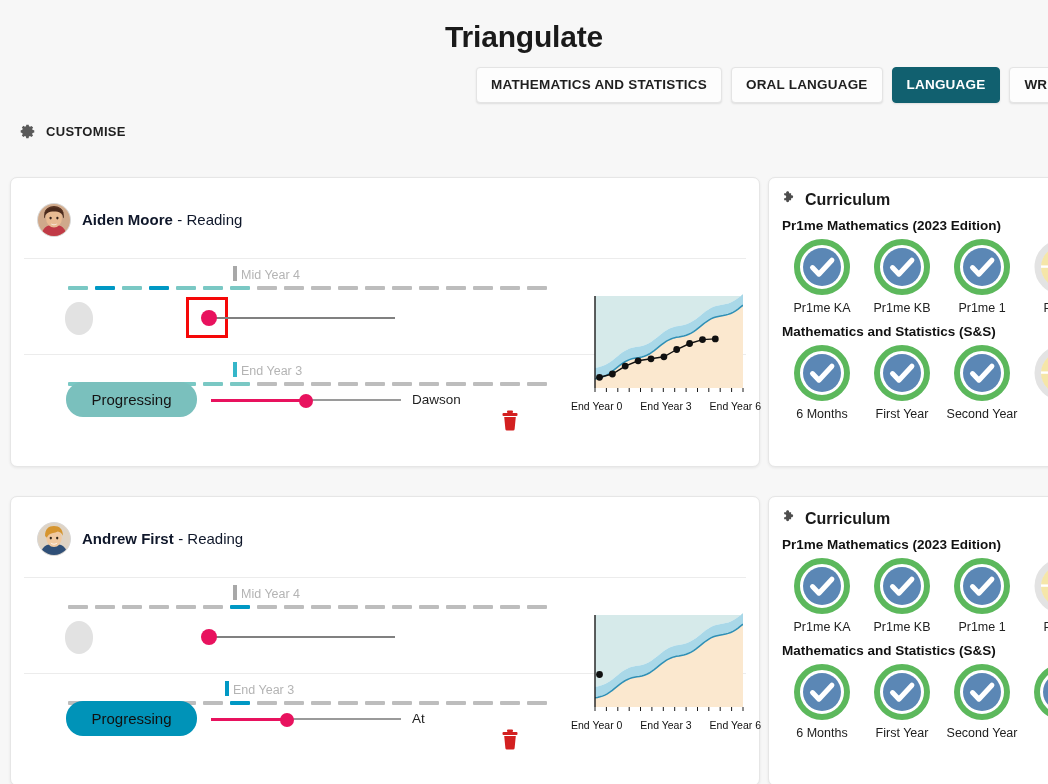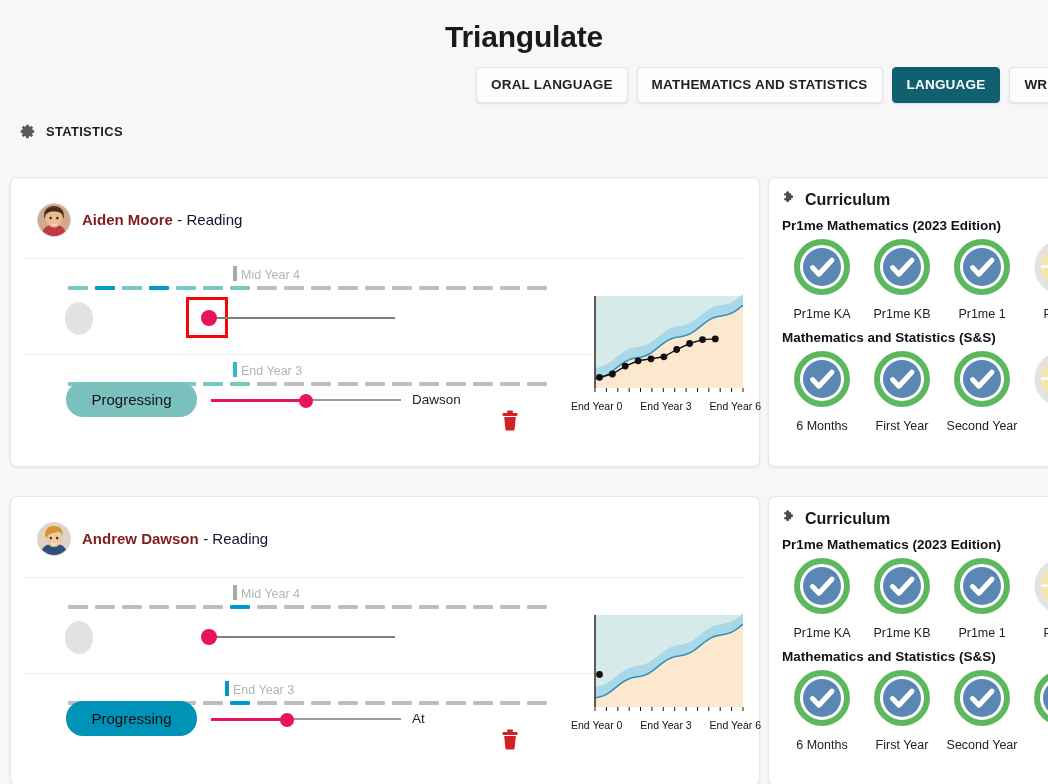--- a/index.html
+++ b/index.html
@@ -51,21 +51,21 @@
   #card2-curr { top: 496px; height: 290px; }
 
   
   .stu-head { display: flex; align-items: center; gap: 11px; padding: 25px 0 0 26px; }
   .avatar {
     width: 34px; height: 34px; border-radius: 50%;
     border: 1px solid #d8d8d8; overflow: hidden; position: relative; flex: none;
     background: #e9d7c6;
   }
   .avatar svg { display:block; width: 100%; height: 100%; }
-  .stu-name { font-size: 15px; font-weight: bold; color: #7f1d1d; }
+  .stu-name { font-size: 15px; font-weight: bold; color: #0f172a; }
   .stu-sub  { font-size: 15px; font-weight: normal; color: #0f172a; }
 
   .divider { height: 1px; background: #ececec; margin: 21px 13px 0 13px; }
 
   
   .track-wrap { position: relative; height: 95px; }
   .track-wrap.short { height: 80px; }
 
   .marker-label {
     position: absolute; font-size: 12.5px; color: #b4b4b4;
@@ -109,45 +109,45 @@
 
   
   .chart { position: absolute; top: 0; }
 
   
   .curr-title { display: flex; align-items: center; gap: 8px; padding: 12px 0 0 13px; }
   .curr-title .t { font-size: 16px; font-weight: bold; color: #1a1a1a; }
   .curr-sec { font-size: 13.5px; font-weight: bold; color: #111; padding: 9px 0 0 13px; }
   .curr-row { display: flex; padding: 6px 0 0 13px; gap: 0px; }
   .curr-item { width: 80px; text-align: center; flex: none; cursor: pointer; }
-  .curr-item .cap { font-size: 12.5px; color: #222; margin-top: 12px; white-space: nowrap; }
+  .curr-item .cap { font-size: 12.5px; color: #222; margin-top: 6px; white-space: nowrap; }
   .badge-svg { display: block; margin: 0 auto; }
 </style>
 </head>
 <body>
 
 <div class="page">
 
   <div class="app-title">Triangulate</div>
 
   <div class="tabs">
+      <div class="tab">MATHEMATICS AND STATISTICS</div>
       <div class="tab">ORAL LANGUAGE</div>
-      <div class="tab">MATHEMATICS AND STATISTICS</div>
       <div class="tab active">LANGUAGE</div>
       <div class="tab">WRITING</div>
     </div>
 
   <div class="customise">
     <span class="gear">
       <svg viewBox="0 0 24 24" width="19" height="19">
         <path fill="#5a5a5a" d="M12 8.2a3.8 3.8 0 100 7.6 3.8 3.8 0 000-7.6zm0 5.9a2.1 2.1 0 110-4.2 2.1 2.1 0 010 4.2z"></path>
         <path fill="#5a5a5a" d="M20.6 13.5l-.1-3-2-.4a6.9 6.9 0 00-.6-1.4l1.2-1.7-2.1-2.1-1.7 1.2a6.9 6.9 0 00-1.4-.6l-.4-2h-3l-.4 2c-.5.1-1 .3-1.4.6L6.9 4.8 4.8 6.9l1.2 1.7c-.3.4-.5.9-.6 1.4l-2 .4v3l2 .4c.1.5.3 1 .6 1.4l-1.2 1.7 2.1 2.1 1.7-1.2c.4.3.9.5 1.4.6l.4 2h3l.4-2c.5-.1 1-.3 1.4-.6l1.7 1.2 2.1-2.1-1.2-1.7c.3-.4.5-.9.6-1.4l2-.4z"></path>
       </svg>
     </span>
-    <span class="label">STATISTICS</span>
+    <span class="label">CUSTOMISE</span>
   </div>
 
   <div id="cards-host">
       <div class="card card-main" id="card1-main">
         <div class="stu-head">
           <div class="avatar">
             <svg viewBox="0 0 34 34">
     <rect width="34" height="34" fill="#cfa98b"></rect>
     <path d="M4 34c0-8 5-12 13-12s13 4 13 12z" fill="#c03a46"></path>
     <ellipse cx="17" cy="15" rx="8.5" ry="10" fill="#e8bb93"></ellipse>
@@ -367,21 +367,21 @@
     <rect width="34" height="34" fill="#ded3c4"></rect>
     <path d="M3 34c0-8 5.5-12 14-12s14 4 14 12z" fill="#2f4f77"></path>
     <ellipse cx="17" cy="16" rx="8.2" ry="9.6" fill="#f0c9a0"></ellipse>
     <path d="M7.5 13.5C7.5 6.5 11 3.2 17 3.2s9.5 3.3 9.5 10.3c-1.5-3-3-4.2-5.5-4.6-3 1.8-7.5 1.5-9.5 3.5-.8.8-1.4 2-2 3.1-.8-.4-1.4-1-2-2z" fill="#d6952f"></path>
     <ellipse cx="13.6" cy="16" rx="1.2" ry="1.4" fill="#2e2418"></ellipse>
     <ellipse cx="20.4" cy="16" rx="1.2" ry="1.4" fill="#2e2418"></ellipse>
     <path d="M13.4 20.6c2 2 5.2 2 7.2 0-.8 3-6.4 3-7.2 0z" fill="#ffffff"></path>
   </svg>
           </div>
      <div>
-       <span class="stu-name">Andrew Dawson</span>
+       <span class="stu-name">Andrew First</span>
        <span class="stu-sub">- Reading</span>
      </div>
         </div>
         <div class="divider"></div>
         <div class="track-wrap">
           <span class="marker-tick" style="left:222px;background:#a8a8a8"></span>
      <span class="marker-label" style="left:230px">Mid Year 4</span>
      <div class="dashes">
             <span class="dash" style="background:#bdbdbd"></span>
             <span class="dash" style="background:#bdbdbd"></span>

